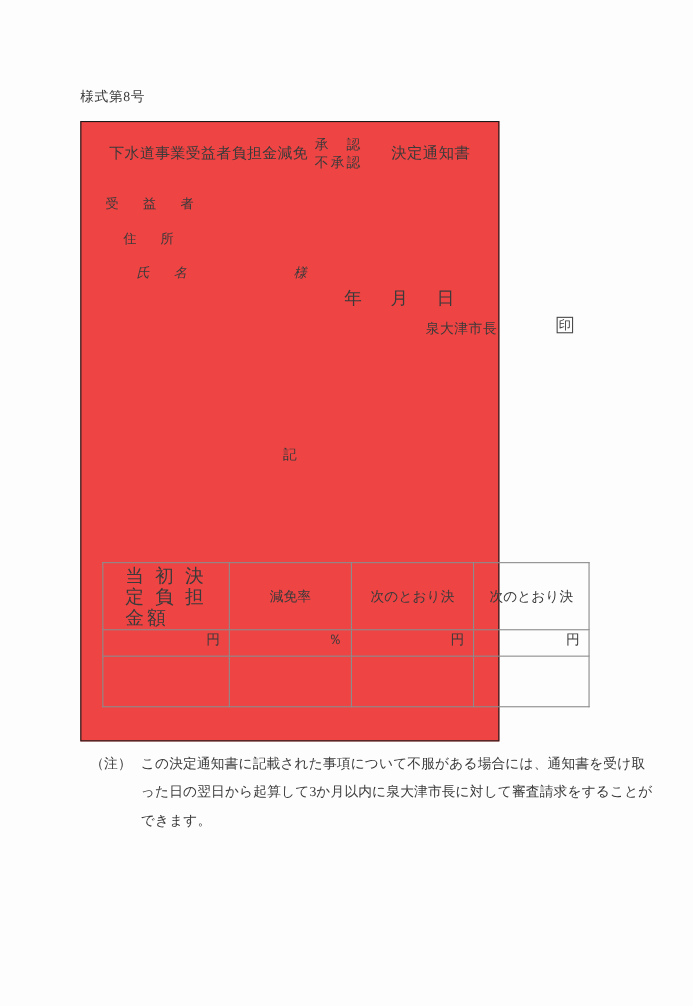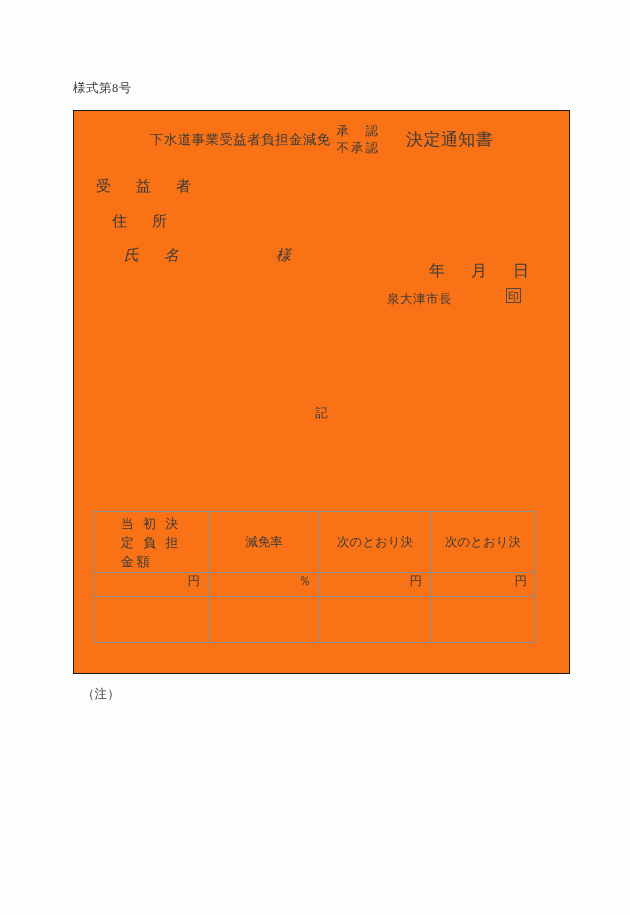--- a/index.html
+++ b/index.html
@@ -31,25 +31,25 @@
     letter-spacing: 0.5px;
     color: #3a3a3a;
     white-space: nowrap;
   }
 
   
   .outer-box {
     position: absolute;
     left: 73px;
     top: 110px;
-    width: 497px;
+    width: 381px;
     height: 564px;
     border: 1.6px solid #1a1a1a;
     box-sizing: border-box;
-    background: #f97316;
+    background: #ef4444;
   }
 
   
   .title-row {
     position: absolute;
     left: 0;
     top: 12px;
     width: 100%;
     display: flex;
     justify-content: center;
@@ -67,31 +67,31 @@
     justify-content: center;
     margin: 0 6px;
     line-height: 1.32;
   }
   .title-stack span {
     font-size: 12.5px;
     letter-spacing: 2px;
     white-space: nowrap;
   }
   .title-tail {
-    font-size: 17px;
+    font-size: 14px;
     letter-spacing: 0.4px;
     margin-left: 20px;
   }
 
   
   .recipient {
     position: absolute;
     left: 22px;
     top: 68px;
-    font-size: 15px;
+    font-size: 12px;
     line-height: 1;
   }
   .rec-line { white-space: nowrap; }
   .rec-1 { margin-bottom: 20px; letter-spacing: 5px; }
   .rec-2 { margin-left: 16px; margin-bottom: 19px; letter-spacing: 5px; }
   .rec-3 { margin-left: 28px; letter-spacing: 5px; font-style: italic; }
   .sama {
     display: inline-block;
     margin-left: 92px;
     letter-spacing: 0;
@@ -200,21 +200,21 @@
   }
   .tbl-amount td.head {
     height: 60px;
     text-align: center;
   }
   .head-multiline {
     display: inline-block;
     text-align: left;
     line-height: 19px;
     letter-spacing: 3px;
-    font-size: 13px;
+    font-size: 17px;
   }
   .tbl-amount td.unit {
     height: 23px;
     text-align: right;
     padding-right: 8px;
     vertical-align: top;
     font-size: 12.5px;
   }
   .tbl-amount td.blank { height: 45px; border-top: none; }
 
@@ -304,16 +304,16 @@
         <td class="blank"></td>
         <td class="blank"></td>
         <td class="blank"></td>
       </tr>
     </tbody>
       </table>
 
   </div>
 
   <div class="footnote">
-    <span class="fn-label">（注）</span>
+    <span class="fn-label">（注）</span><span class="fn-rest"><span class="ln">この決定通知書に記載された事項について不服がある場合には、通知書を受け取</span><span class="ln">った日の翌日から起算して3か月以内に泉大津市長に対して審査請求をすることが</span><span class="ln">できます。</span></span>
   </div>
 
 </div>
 
 </body></html>

